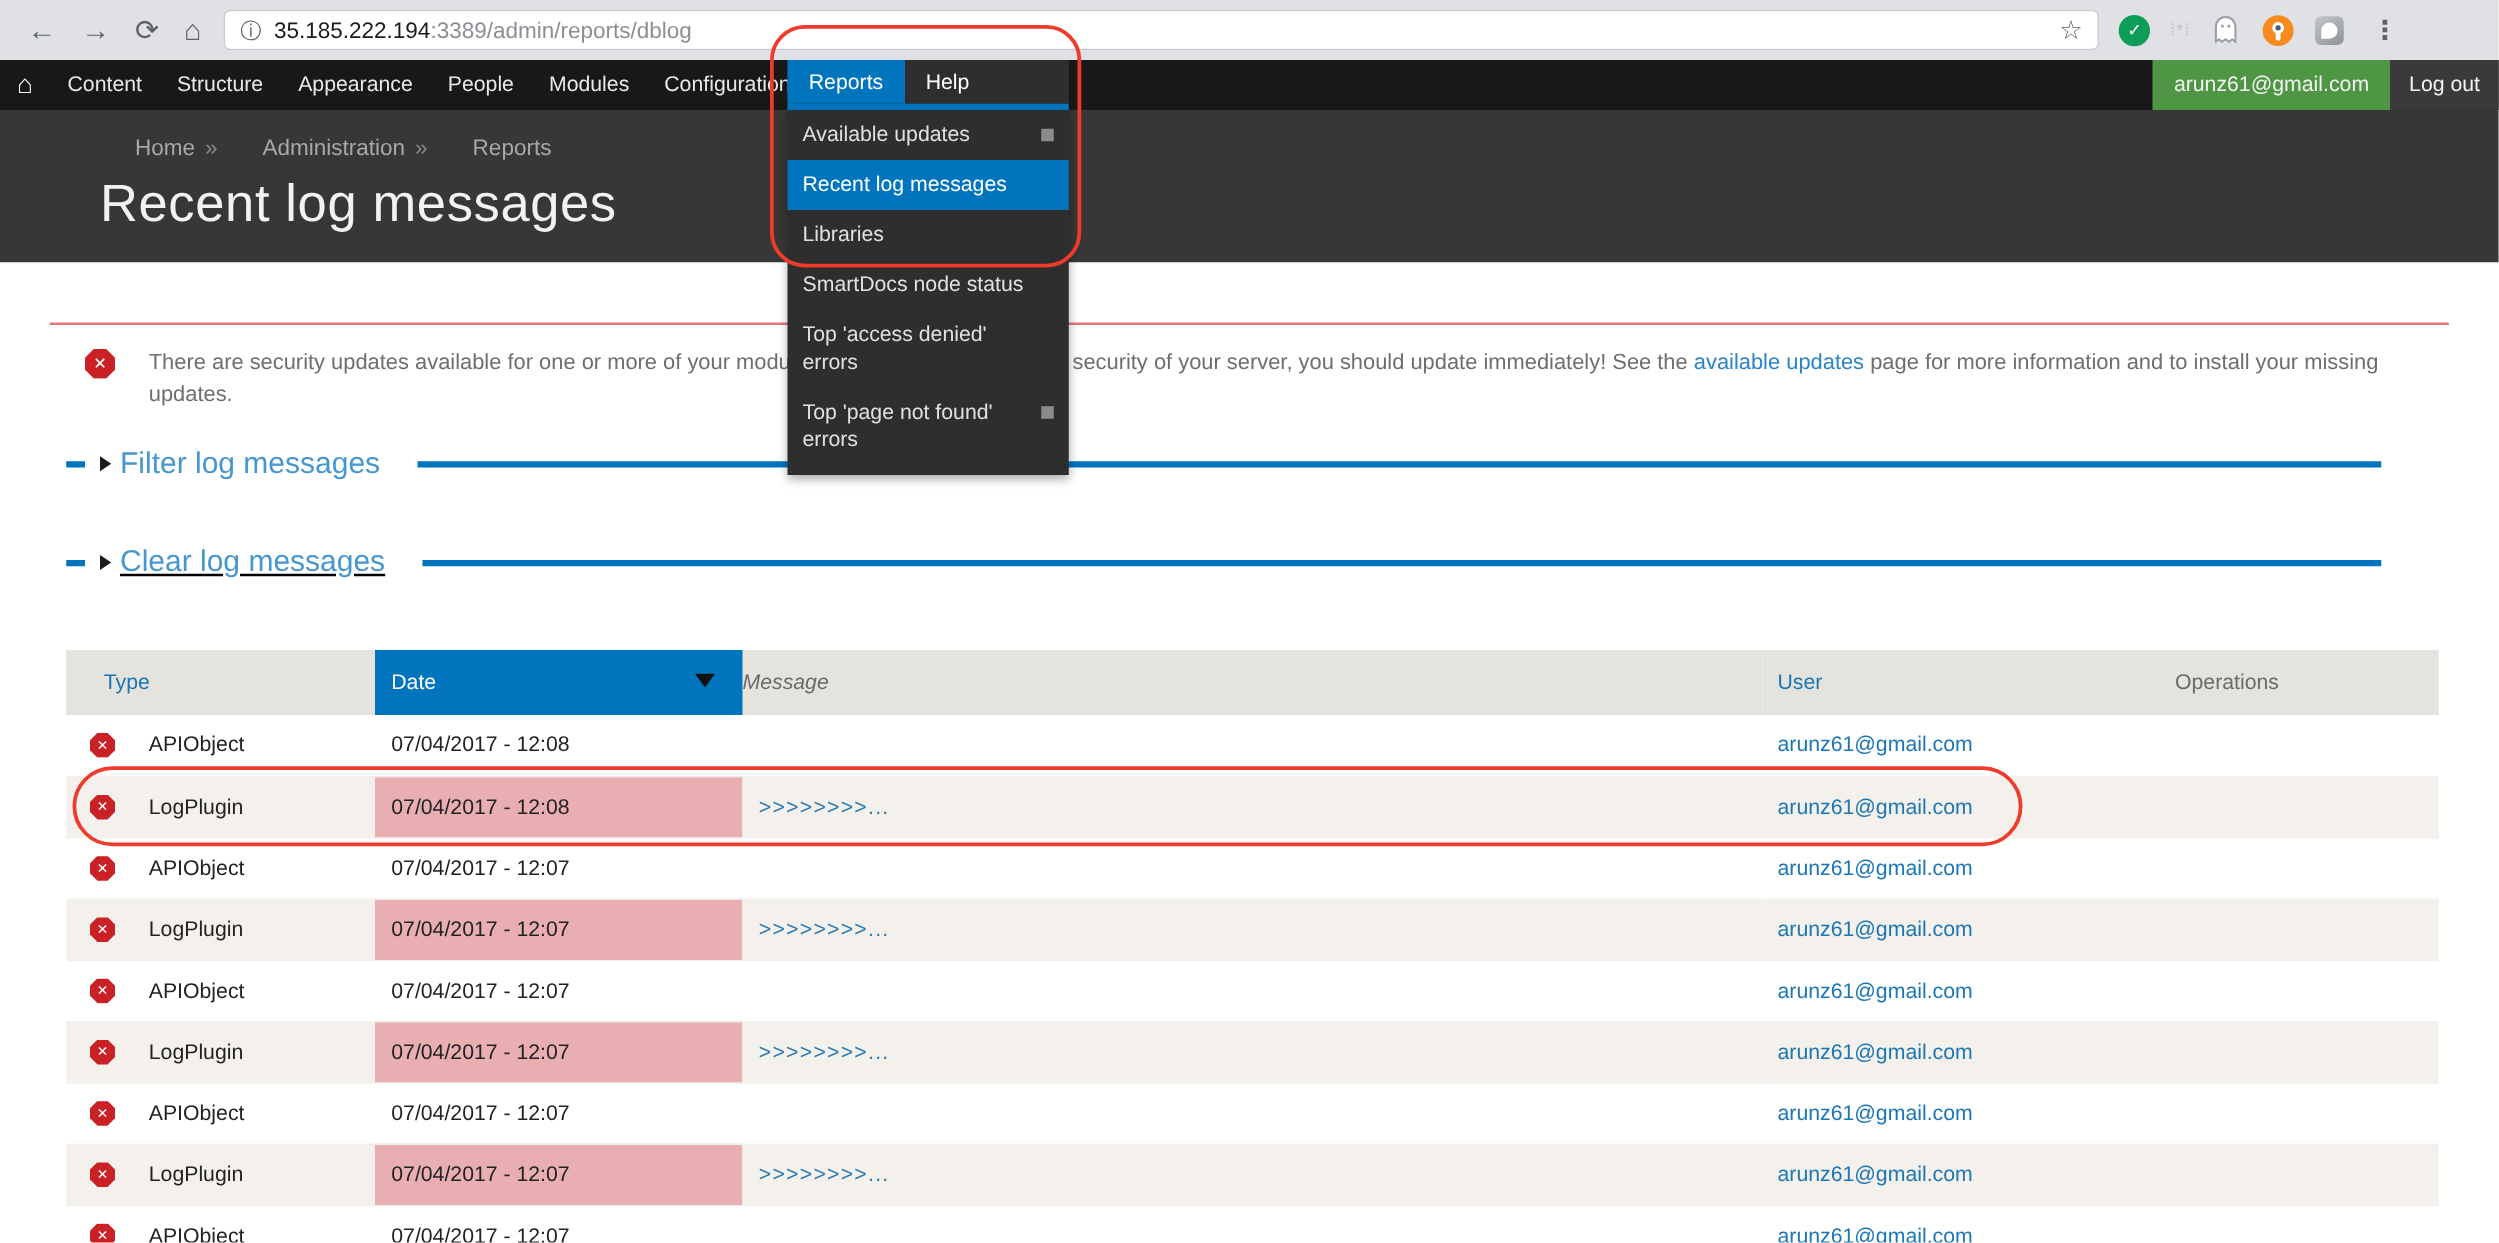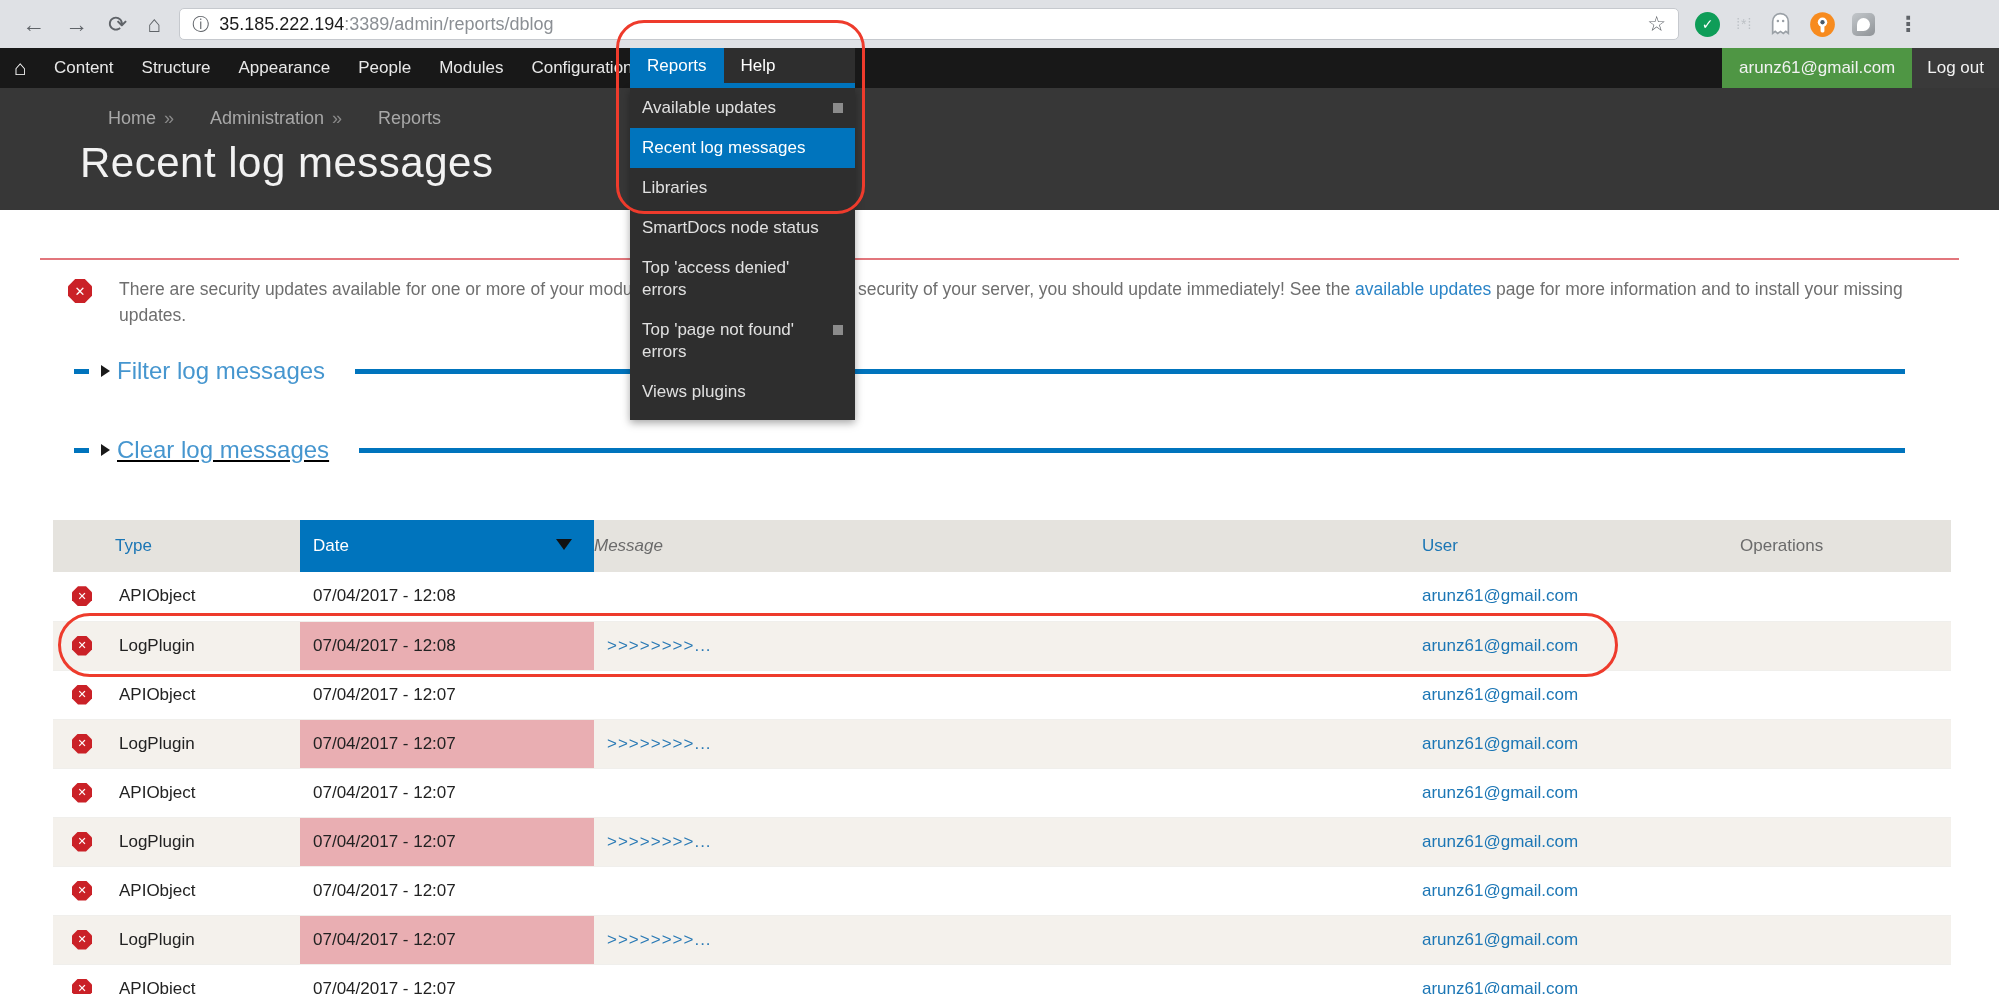--- a/index.html
+++ b/index.html
@@ -59,32 +59,32 @@
   
   .content{position:relative;height:784px;background:#fff;}
   .messages{position:absolute;top:48px;left:40px;right:40px;border-top:2px solid #e2767c;padding:16px 50px 0 0;
             display:flex;align-items:flex-start;}
   .err-ico{flex:0 0 auto;width:24px;height:24px;margin:3px 0 0 28px;background:var(--error);color:#fff;
            font-size:13px;font-weight:700;display:flex;align-items:center;justify-content:center;
            clip-path:polygon(30% 0,70% 0,100% 30%,100% 70%,70% 100%,30% 100%,0 70%,0 30%);}
   .msg-text{margin-left:27px;font-size:17.5px;line-height:26px;color:#6e6e6e;}
   .msg-link{color:#2a84c7;cursor:pointer;}
 
-  .collapsible{position:absolute;left:0;right:94px;display:flex;align-items:center;padding-left:74px;height:30px;}
+  .collapsible{position:absolute;left:0;right:94px;display:flex;align-items:center;padding-left:53px;height:30px;}
   .collapsible.filter{top:146px;} .collapsible.clear{top:225px;text-decoration:underline;}
   .fs-dash{width:15px;height:5px;background:var(--accent);margin-right:12px;}
   .fs-arrow{width:0;height:0;border-left:9px solid #1a1a1a;border-top:6px solid transparent;border-bottom:6px solid transparent;margin-right:7px;}
   .fs-label{font-size:24px;color:#4696cf;cursor:pointer;white-space:nowrap;}
   .fs-line{flex:1;height:5px;background:var(--accent);margin-left:30px;}
 
   
   table.log{position:absolute;top:310px;left:53px;width:1898px;border-collapse:collapse;table-layout:fixed;font-size:17px;}
   col.c-type{width:247px;} col.c-date{width:294px;} col.c-msg{width:816px;} col.c-user{width:290px;} col.c-ops{width:251px;}
   th{height:52px;background:var(--headerbg);font-weight:400;text-align:left;vertical-align:middle;}
-  th.h-type{padding-left:62px;} th.h-type span{color:#1b76b5;cursor:pointer;}
+  th.h-type{padding-left:30px;} th.h-type span{color:#1b76b5;cursor:pointer;}
   th.h-date{background:var(--accent);color:#fff;padding-left:13px;position:relative;cursor:pointer;}
   .sort-arrow{position:absolute;right:22px;top:19px;width:0;height:0;border-top:11px solid #111;
               border-left:8px solid transparent;border-right:8px solid transparent;}
   th.h-msg{color:#6b6b6b;font-style:italic;} th.h-user{padding-left:12px;}
   th.h-user span{color:#1b76b5;cursor:pointer;} th.h-ops{padding-left:40px;color:#6b6b6b;}
   tr.row{height:49px;} tr.row td{vertical-align:middle;border-bottom:1px solid #f0efec;color:#222;}
   tr.row.striped td{background:var(--stripe);}
   tr.row.striped td.date{background:var(--pink);}
   td.type{padding-left:19px;} .type-inner{display:flex;align-items:center;}
   .row-ico{width:20px;height:20px;margin-right:27px;background:var(--error);color:#fff;font-size:11px;font-weight:700;
@@ -154,21 +154,20 @@
   <span class="tab active">Reports</span>
   <span class="tab">Help</span>
 </div>
 <div class="dropdown" id="dropdown-menu">
     <div class="dd-item">Available updates<span class="dd-ind"></span></div>
     <div class="dd-item active">Recent log messages</div>
     <div class="dd-item">Libraries</div>
     <div class="dd-item">SmartDocs node status</div>
     <div class="dd-item">Top 'access denied' errors</div>
     <div class="dd-item">Top 'page not found' errors<span class="dd-ind"></span></div>
-    <div class="dd-item">Views plugins</div>
   </div>
 
 <div class="page-header">
   <div class="breadcrumb" id="breadcrumb"><span class="bc-link">Home</span><span class="bc-sep">»</span><span class="bc-link">Administration</span><span class="bc-sep">»</span><span class="bc-link">Reports</span></div>
   <h1 class="page-title">Recent log messages</h1>
 </div>
 
 <div class="content">
 
   <div class="messages">

